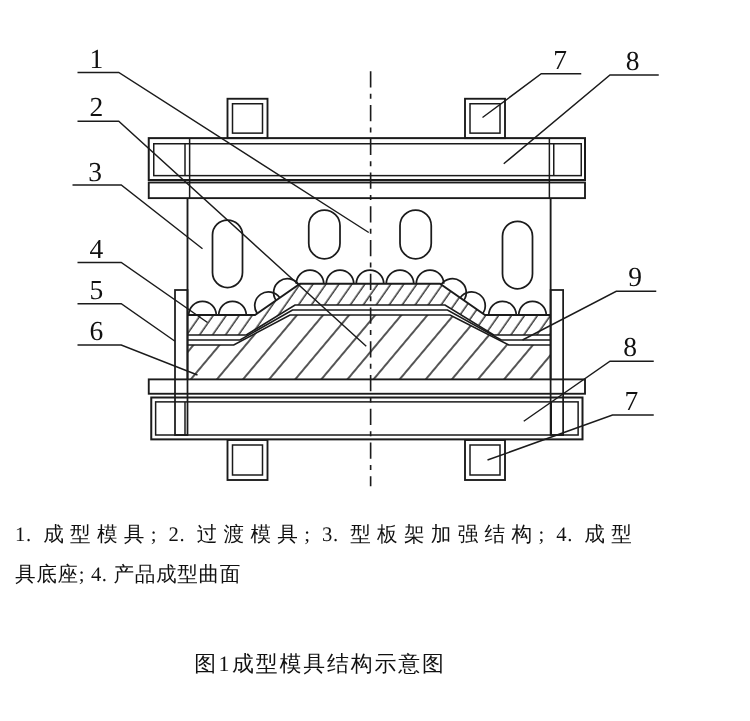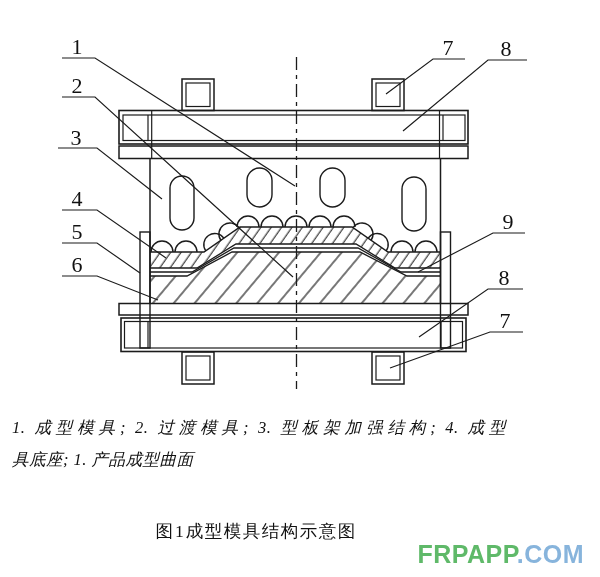--- a/index.html
+++ b/index.html
@@ -4,21 +4,21 @@
 <style>
   html,body{margin:0;padding:0;background:#fff;}
   .stage{
     position:relative;width:600px;height:577px;background:#ffffff;overflow:hidden;
     font-family:"Liberation Serif","DejaVu Serif",serif;color:#111;
   }
   .diagram-svg{position:absolute;left:0;top:0;}
   .callout-num{font-family:"Liberation Serif","DejaVu Serif",serif;font-size:22px;fill:#111;}
   .legend{
     position:absolute;left:12px;top:412px;width:494px;
-    font-size:16.5px;line-height:31.5px;letter-spacing:.5px;white-space:nowrap;font-style:italic;
+    font-size:16.5px;line-height:31.5px;letter-spacing:.5px;white-space:nowrap;
   }
   .legend .jline{width:494px;text-align:justify;text-align-last:justify;}
   .caption{
     position:absolute;left:0;top:519px;width:512px;text-align:center;
     font-size:17.5px;letter-spacing:1.5px;
   }
   .caption .fig-no{letter-spacing:2px;}
   .watermark{
     position:absolute;top:542px;right:16px;
     font-family:"Liberation Sans","DejaVu Sans",sans-serif;
@@ -147,24 +147,21 @@
       <text class="callout-num" x="448" y="55">7</text>
       <text class="callout-num" x="506" y="56">8</text>
       <text class="callout-num" x="508" y="229">9</text>
       <text class="callout-num" x="504" y="285">8</text>
       <text class="callout-num" x="505" y="328">7</text>
     </g>
   </svg>
 
   <div class="legend">
     <div class="jline">1. 成型模具; 2. 过渡模具; 3. 型板架加强结构; 4. 成型</div>
-    <div>具底座; 1. 产品成型曲面</div>
+    <div>具底座; 4. 产品成型曲面</div>
   </div>
 
   <div class="caption">
     <span class="fig-no">图1</span><span>成型模具结构示意图</span>
   </div>
 
-  <div class="watermark">
-    <span class="wm-name">FRPAPP</span><span class="wm-tld">.COM</span>
-  </div>
 
 </div>
 
 </body></html>

